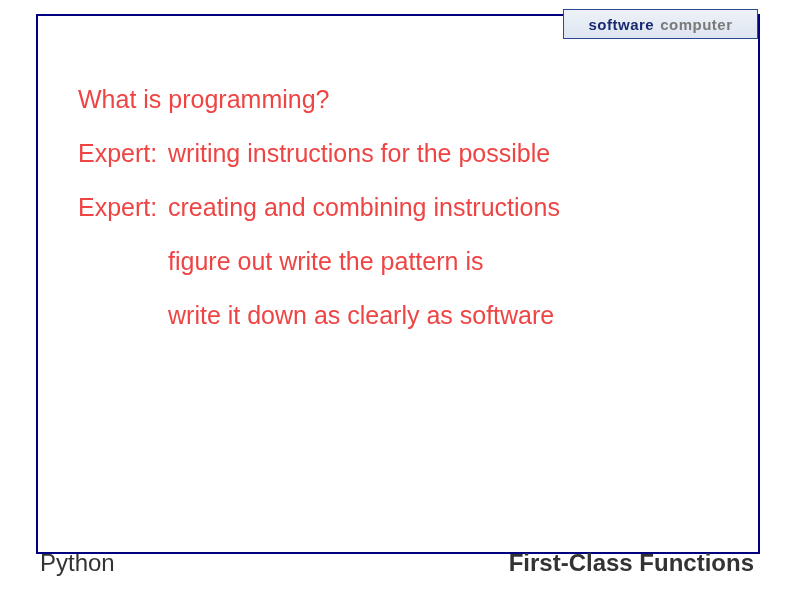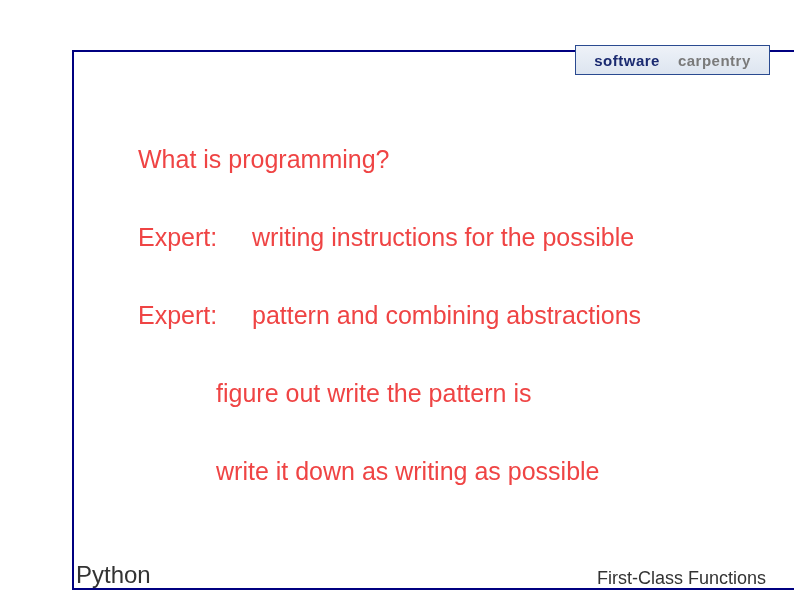--- a/index.html
+++ b/index.html
@@ -1,15 +1,15 @@
 <!DOCTYPE html>
 <html><head>
 <meta charset="utf-8">
 <style>
-  * { margin: 12px; padding: 0; box-sizing: border-box; }
+  * { margin: 0; padding: 0; box-sizing: border-box; }
   body {
     width: 794px;
     height: 595px;
     background: #fff;
     font-family: Arial, Helvetica, sans-serif;
     position: relative;
     overflow: hidden;
   }
   .slide-frame {
     position: absolute;
@@ -54,48 +54,49 @@
     position: absolute;
     left: 40px;
     bottom: 18px;
     font-size: 24px;
     color: #333;
   }
   .footer-right {
     position: absolute;
     right: 40px;
     bottom: 18px;
-    font-size: 18px;
+    font-size: 24px;
     color: #333;
+    font-weight: bold;
   }
 </style>
 </head>
 <body>
 
 <div class="slide-frame"></div>
 
 <div class="logo">
   <span class="sw">software</span>
-  <span class="cp">carpentry</span>
+  <span class="cp">computer</span>
 </div>
 
 <div class="content">
   <div class="row">
     <span>What is programming?</span>
   </div>
   <div class="row">
     <span class="label">Expert:</span>
     <span>writing instructions for the possible</span>
   </div>
   <div class="row">
     <span class="label">Expert:</span>
-    <span>pattern and combining abstractions</span>
+    <span>creating and combining instructions</span>
   </div>
   <div class="row indent">
     <span>figure out write the pattern is</span>
   </div>
   <div class="row indent">
-    <span>write it down as writing as possible</span>
+    <span>write it down as clearly as software</span>
   </div>
 </div>
 
 <div class="footer-left">Python</div>
 <div class="footer-right">First-Class Functions</div>
 
 </body></html>

